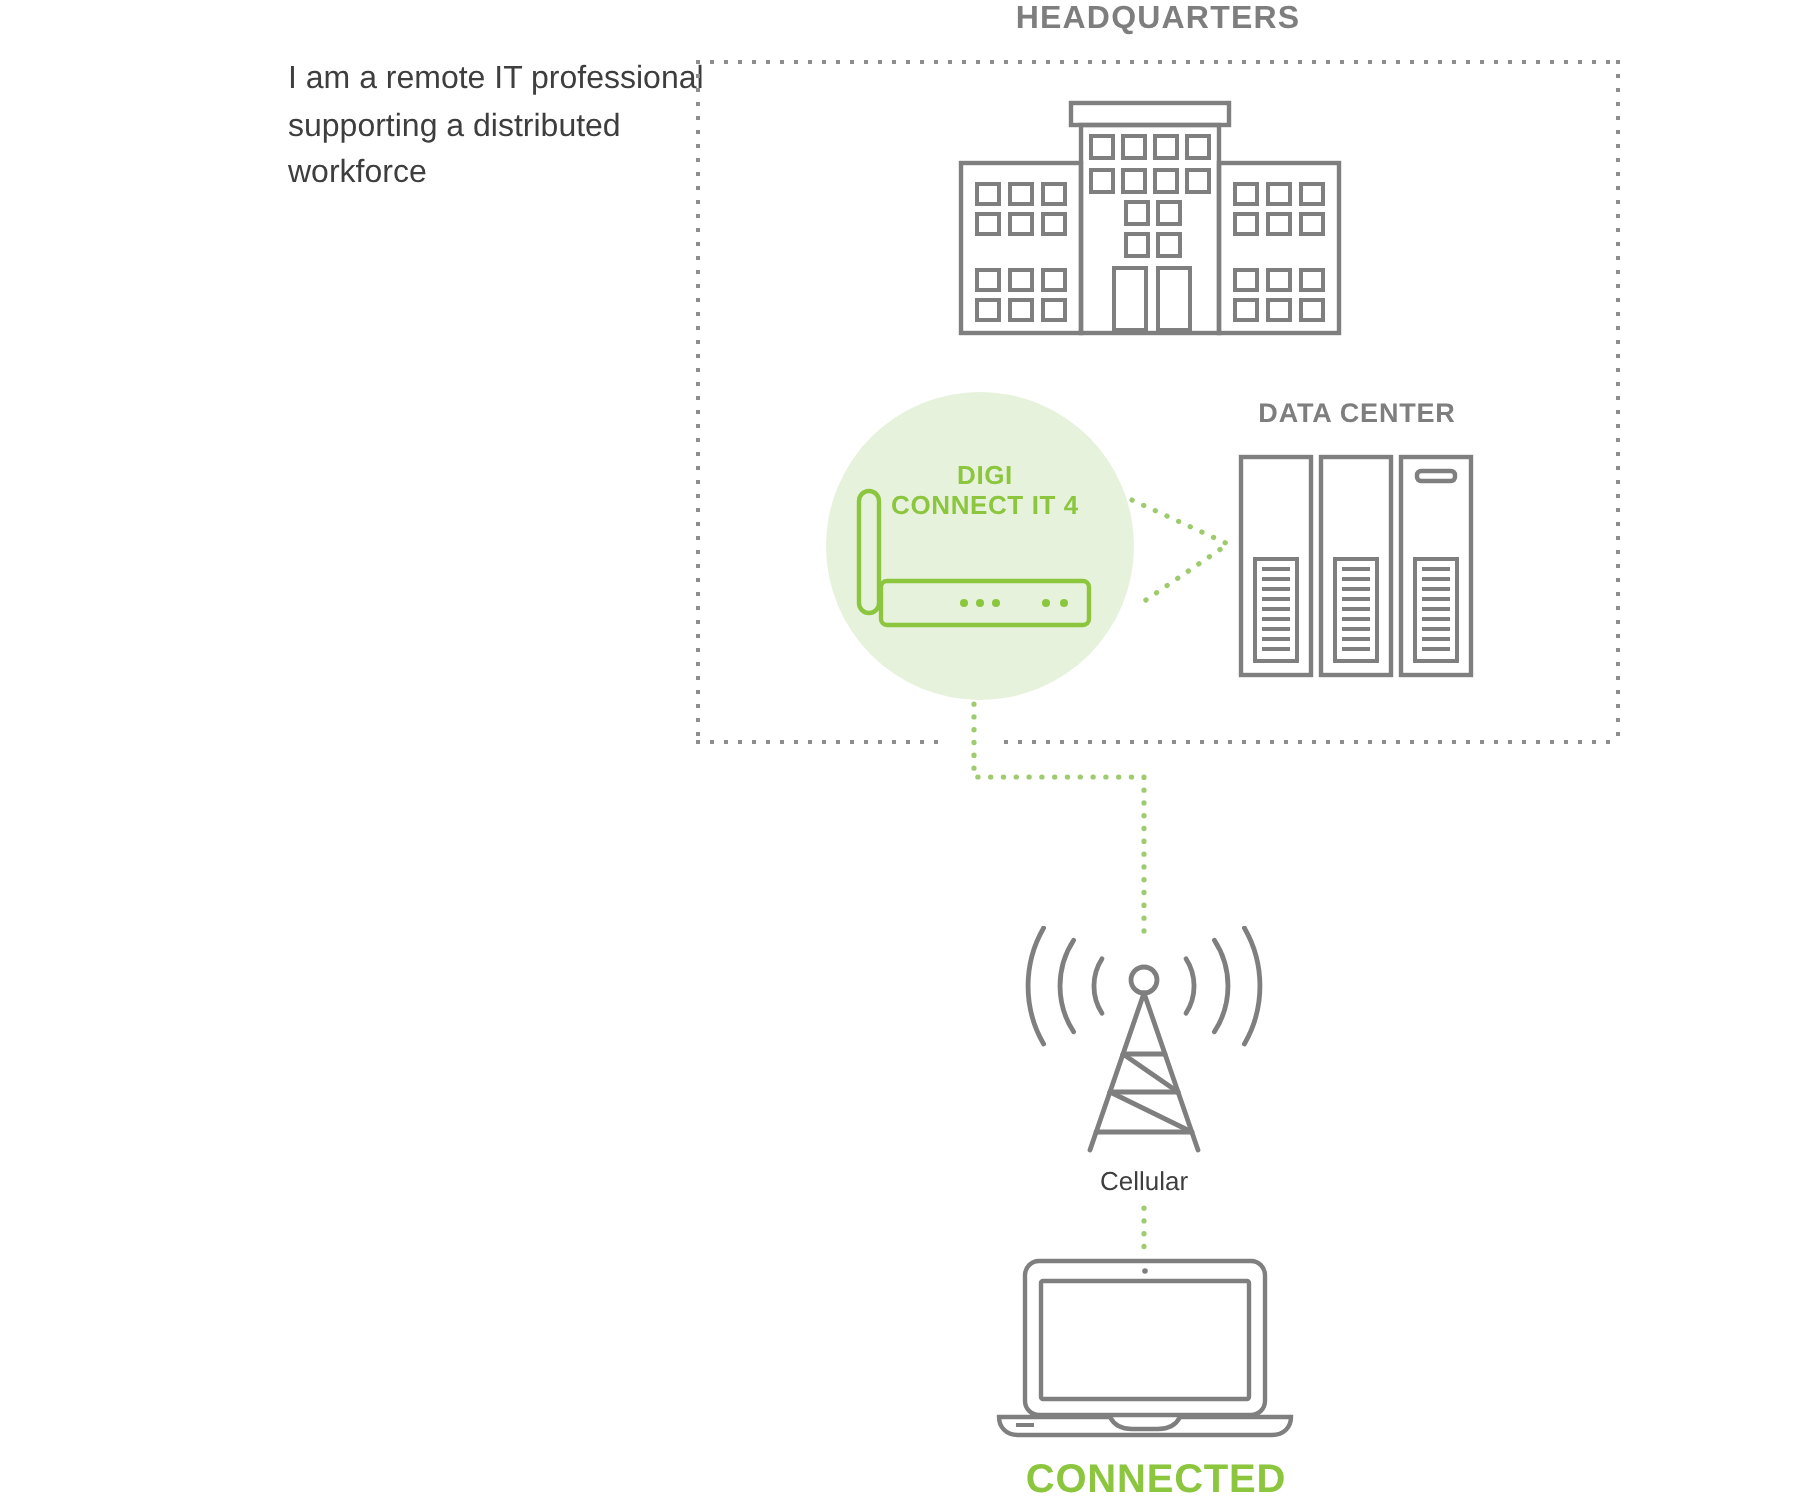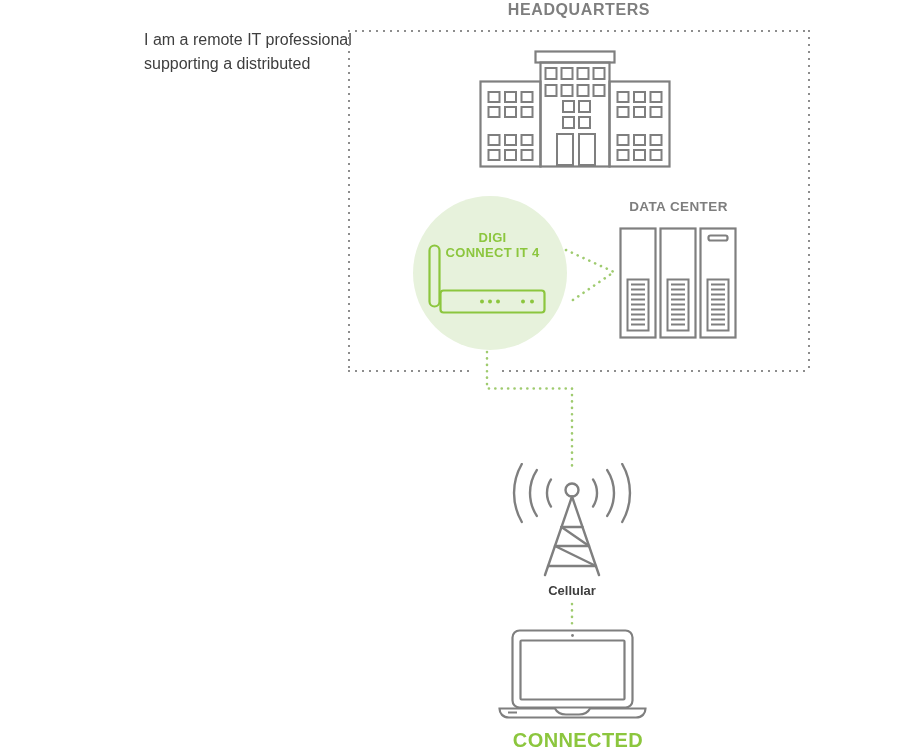--- a/index.html
+++ b/index.html
@@ -10,35 +10,36 @@
   .canvas{position:relative;width:900px;height:752px;overflow:hidden;background:var(--background,#ffffff);}
   .abs{position:absolute;}
   
   .dot-h{height:2px;background-image:repeating-linear-gradient(to right,var(--border-gray,#8d8d8d) 0 2px,transparent 2px 7px);}
   .dot-v{width:2px;background-image:repeating-linear-gradient(to bottom,var(--border-gray,#8d8d8d) 0 2px,transparent 2px 7px);}
   .headline{left:96px;top:28px;width:252px;font-size:16px;font-weight:400;color:var(--dark-text,#3e3e3e);line-height:23.5px;margin-left:48px;}
   .hq-label{left:348px;top:1px;width:462px;text-align:center;font-size:16px;font-weight:700;letter-spacing:.6px;color:var(--label-gray,#7e7e7e);}
   .dc-label{left:619px;top:199px;width:119px;text-align:center;font-size:13.5px;font-weight:700;letter-spacing:.4px;color:var(--label-gray,#7e7e7e);}
   .green-circle{left:413px;top:196px;width:154px;height:154px;border-radius:50%;background:var(--light-green,#e7f2dc);}
   .device-label{left:420px;top:231px;width:145px;text-align:center;font-size:13px;font-weight:700;letter-spacing:.3px;line-height:14.5px;color:var(--green,#8cc63e);}
-  .cell-label{left:502px;top:583px;width:140px;text-align:center;font-size:13px;font-weight:700;color:var(--dark-text,#3e3e3e);}
+  .cell-label{left:502px;top:583px;width:140px;text-align:center;font-size:13px;font-weight:400;color:var(--dark-text,#3e3e3e);}
   .laptop-label{left:478px;top:729px;width:200px;text-align:center;font-size:20px;font-weight:700;letter-spacing:.4px;color:var(--green,#8cc63e);}
   svg{display:block;}
   .gray-stroke{color:var(--icon-gray,#7f7f7f);}
   .green-stroke{color:var(--green,#8cc63e);}
   .dots-stroke{color:var(--dot-green,#9fcb6f);}
 </style>
 </head>
 <body>
 
 <div class="canvas">
 
   <div class="abs headline">
     <span style="display:block">I am a remote IT professional</span>
     <span style="display:block">supporting a distributed</span>
+    <span style="display:block">workforce</span>
   </div>
 
   <div class="abs hq-label">HEADQUARTERS</div>
 
   <div class="abs dot-h" style="left:348px;top:30px;width:462px;"></div>
   <div class="abs dot-v" style="left:348px;top:30px;height:342px;"></div>
   <div class="abs dot-v" style="left:808px;top:30px;height:342px;"></div>
   <div class="abs dot-h" style="left:348px;top:370px;width:126px;"></div>
   <div class="abs dot-h" style="left:502px;top:370px;width:306px;"></div>
 

